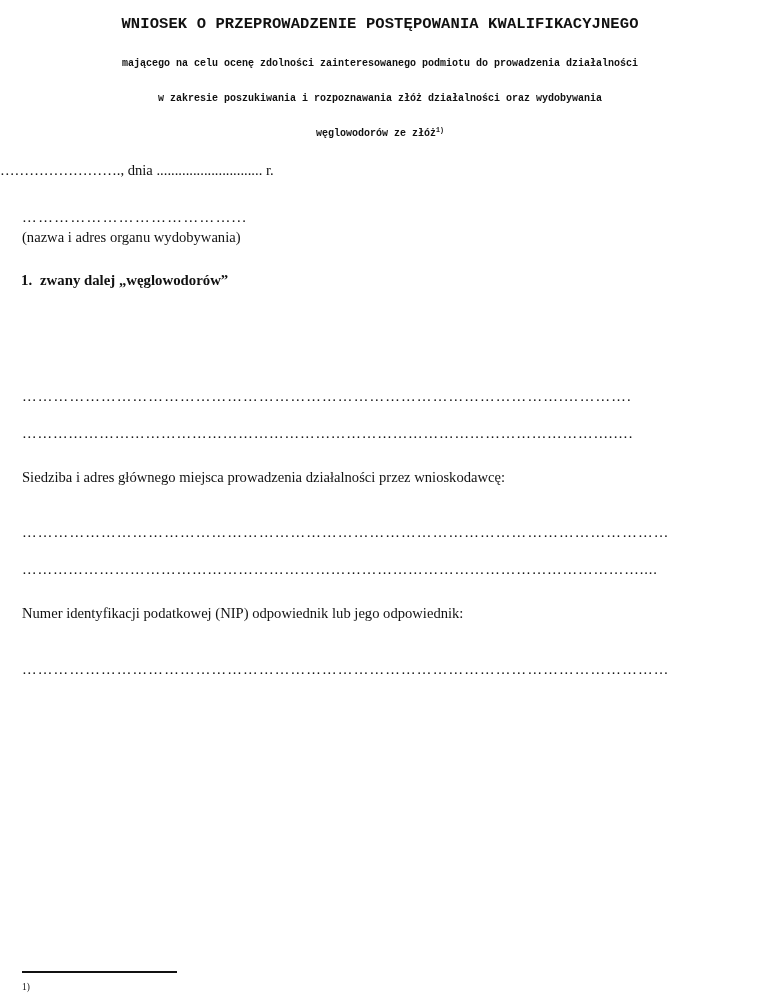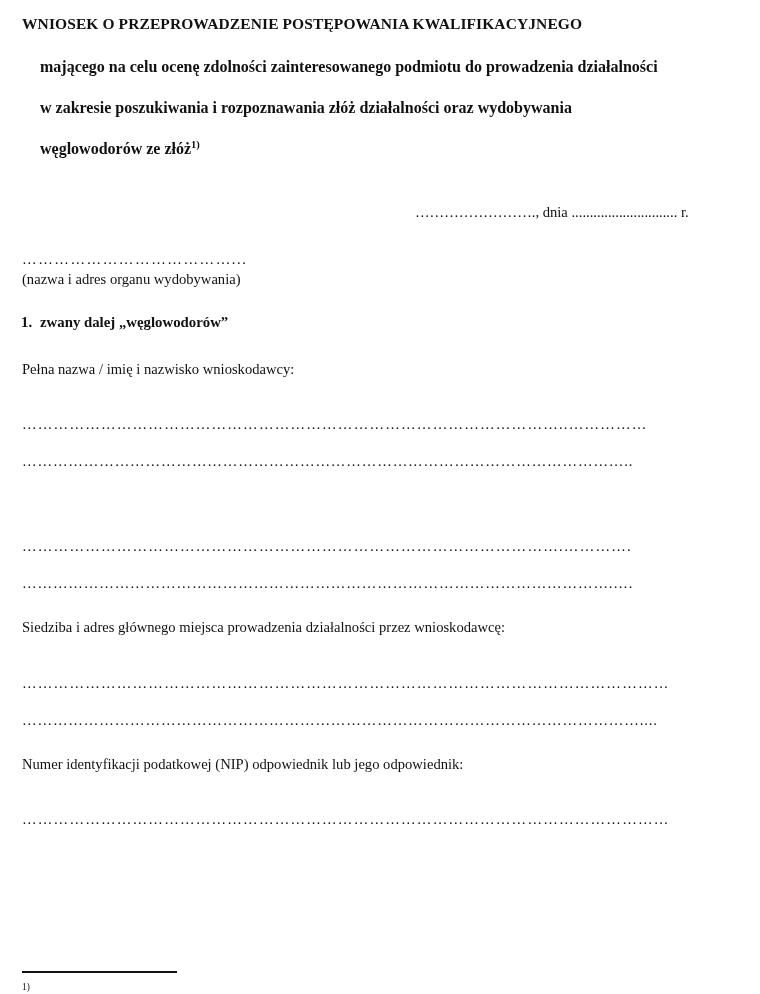--- a/index.html
+++ b/index.html
@@ -14,50 +14,51 @@
     background: #ffffff;
     color: #111111;
     font-family: "Liberation Serif", "DejaVu Serif", serif;
     overflow: hidden;
     box-sizing: border-box;
   }
 
   
   .title-block {
     padding: 0 22px;
+    text-align: center;
+    font-family: Liberation Mono, monospace;
   }
   .doc-title {
     font-size: 15.5px;
     font-weight: bold;
     letter-spacing: 0.1px;
     margin: 14px 0 0 0;
     line-height: 1.3;
   }
   .subtitle {
-    font-size: 16px;
+    font-size: 10px;
     font-weight: bold;
     margin: 0;
     padding: 0 18px;
   }
   .subtitle .sline {
     display: block;
     line-height: 1;
     margin-top: 25px;
   }
   sup.fn {
     font-size: 0.66em;
     vertical-align: super;
     font-weight: bold;
     line-height: 0;
   }
 
   
   .place-date {
-    margin-top: 48px;
-    padding-left: 415px;
+    margin-top: 24px;
     font-size: 14.6px;
     line-height: 1.0;
     font-family: Liberation Serif, serif;
   }
   .place-date .dateline {
     white-space: nowrap;
   }
   .place-caption {
     display: block;
     margin-top: 6px;
@@ -180,27 +181,20 @@
     <span class="caption">(nazwa i adres organu wydobywania)</span>
   </div>
 
   <div class="section">
     <span class="num">1.</span>
     <span class="l2">zwany dalej „węglowodorów”</span>
   </div>
 
   <div class="fields">
 
-    <div>
-      <div class="field-label">Pełna nazwa / imię i nazwisko wnioskodawcy:</div>
-      <div class="field-gap-1"></div>
-      <div class="dots-line">…………………………………………………………………………………………..……………</div>
-      <div class="rowgap-a"></div>
-      <div class="dots-line tight">………………………………………………………………………………………………………..</div>
-    </div>
 
     <div class="rowgap-b"></div>
 
     <div>
       <div class="field-gap-1"></div>
       <div class="dots-line">………………………………………………………………………………………….………….</div>
       <div class="rowgap-a"></div>
       <div class="dots-line tight">…………………………………………………………………………………………………….….</div>
     </div>
 

